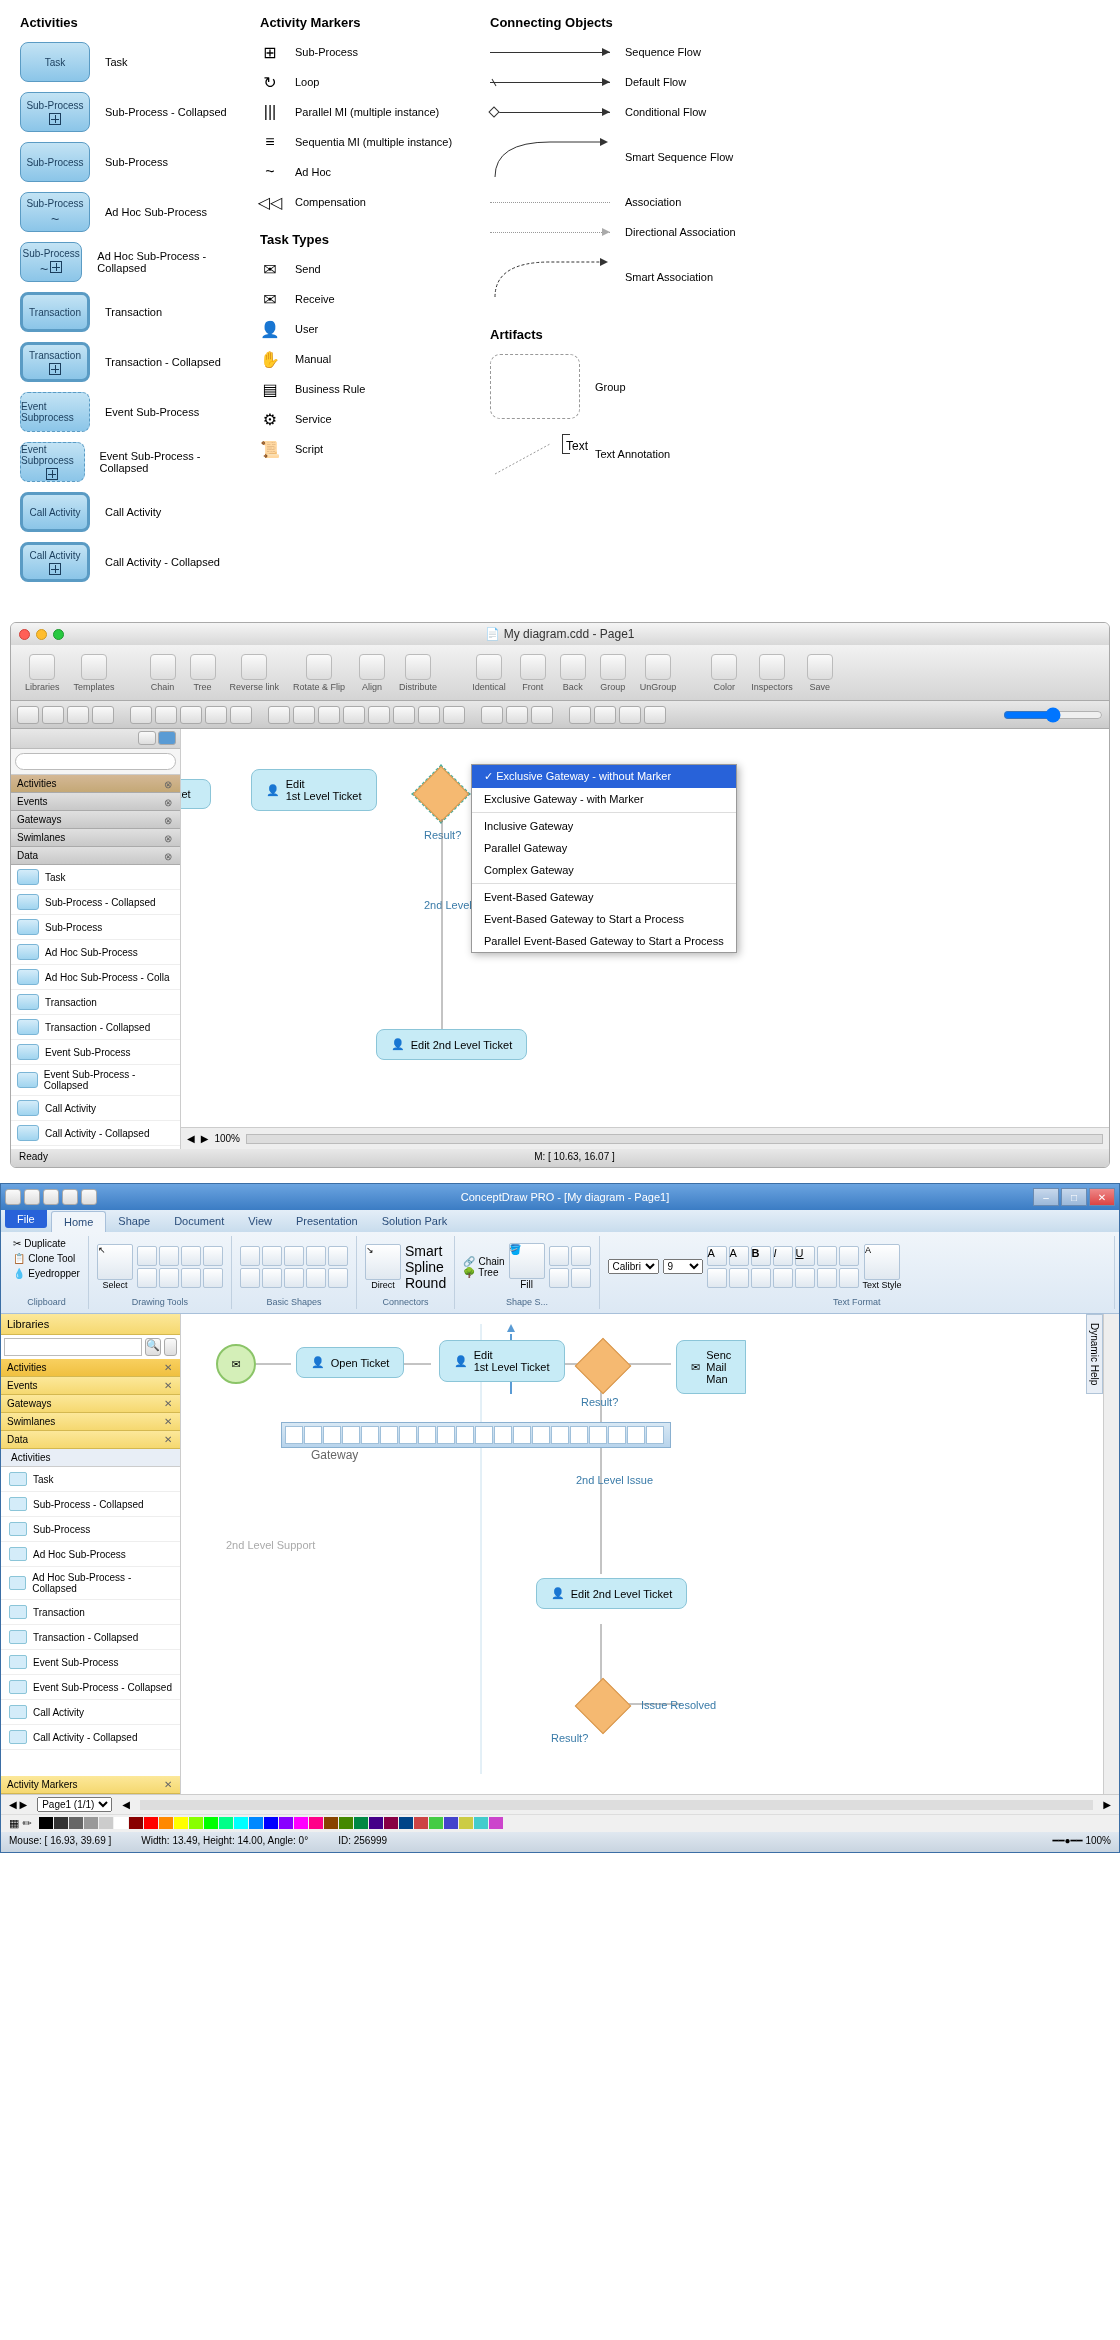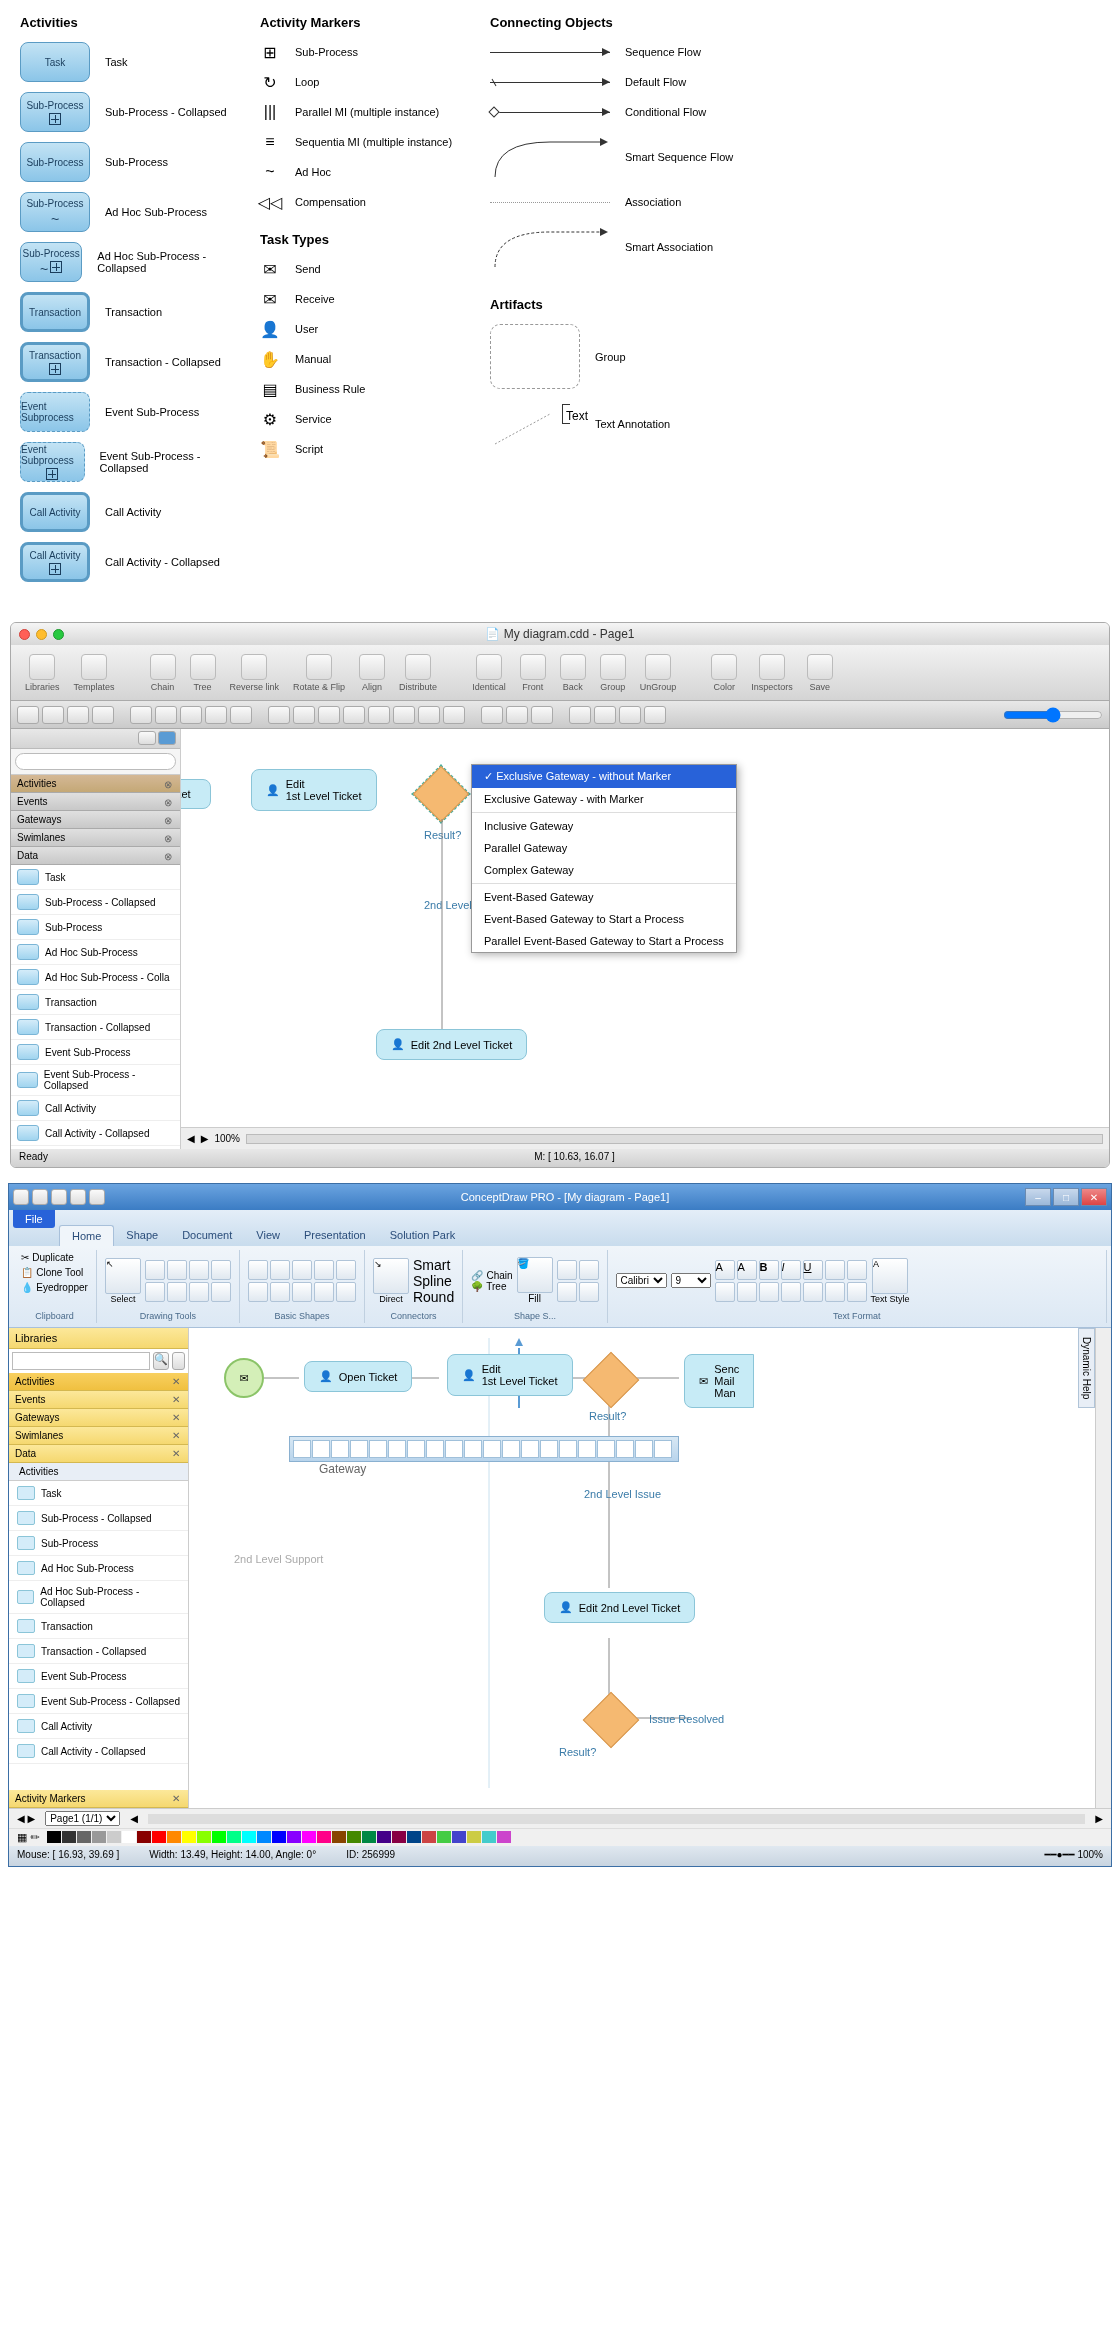--- a/index.html
+++ b/index.html
@@ -56,27 +56,27 @@
 .menu-pop{position:absolute;background:#fff;border:1px solid #999;box-shadow:2px 2px 8px rgba(0,0,0,0.3);font-size:11px;min-width:260px}
 .menu-pop .mi{padding:5px 12px}
 .menu-pop .mi.sel{background:#2862d9;color:#fff}
 .menu-pop .sep{border-top:1px solid #ddd;margin:2px 0}
 .node{position:absolute;background:#c7ebf6;border:1px solid #8bc5d8;border-radius:8px;padding:8px 14px;font-size:11px;display:flex;align-items:center;gap:6px}
 .gateway{position:absolute;width:40px;height:40px;background:#f5b971;transform:rotate(45deg);border:1px solid #d89850}
 .gateway.sel{outline:1px dashed #4a9}
 .statusbar{height:18px;background:linear-gradient(#e8e8e8,#d0d0d0);font-size:10px;padding:2px 8px;display:flex;justify-content:space-between}
 
 
-.win-window{margin:15px 8px;border:1px solid #3b6ea5;background:#fff}
+.win-window{margin:15px 0;border:1px solid #3b6ea5;background:#fff}
 .win-titlebar{height:26px;background:linear-gradient(#6ba4e0,#3b7cc4);display:flex;align-items:center;justify-content:space-between;padding:0 4px;color:#fff;font-size:11px}
 .win-titlebar .wl{display:flex;gap:3px}
 .win-titlebar .wbtns{display:flex;gap:2px}
 .wbtn{width:26px;height:18px;background:linear-gradient(#c8d8ec,#9bb8d9);border:1px solid #6a8ab0;font-size:10px;display:flex;align-items:center;justify-content:center}
 .wbtn.close{background:linear-gradient(#e88,#d44)}
-.ribbon-tabs{height:36px;background:linear-gradient(#e4eef8,#c8dced);display:flex;align-items:flex-end;padding-left:50px;position:relative}
+.ribbon-tabs{height:22px;background:linear-gradient(#e4eef8,#c8dced);display:flex;align-items:flex-end;padding-left:50px;position:relative}
 .file-tab{position:absolute;left:4px;top:0;background:#2862d9;color:#fff;padding:3px 12px;font-size:11px;border-radius:0 0 3px 3px}
 .rtab{padding:4px 12px;font-size:11px;color:#2a4d7a}
 .rtab.active{background:#f0f5fa;border:1px solid #a8c0da;border-bottom:none;border-radius:3px 3px 0 0}
 .ribbon{height:82px;background:linear-gradient(#f0f5fa,#dce8f4);border-bottom:1px solid #a8c0da;display:flex;padding:4px}
 .rgroup{border-right:1px solid #c0d0e0;padding:2px 8px;display:flex;flex-direction:column;justify-content:space-between}
 .rgroup .rgtitle{font-size:9px;color:#4a6a8a;text-align:center;margin-top:2px}
 .rgroup .rgbody{display:flex;gap:4px;flex:1;align-items:center;flex-wrap:wrap}
 .rbtn{width:20px;height:20px;background:linear-gradient(#fff,#e0e8f0);border:1px solid #b0c4d8;border-radius:2px}
 .rbtn.big{width:36px;height:36px}
 .win-body{display:flex;height:480px}
@@ -289,20 +289,27 @@
             </svg>
             <span class="label">Smart Sequence Flow</span>
           </div>
           <div class="item-row">
             <div class="conn-line dotted">
               <div class="line"></div>
             </div>
             <span class="label">Association</span>
           </div>
           <div class="item-row">
+            <div class="conn-line dotted">
+              <div class="line"></div>
+              <div class="arrow-r" style="border-left-color:#aaa"></div>
+            </div>
+            <span class="label">Directional Association</span>
+          </div>
+          <div class="item-row">
             <svg class="curve">
               <path d="M5,45 Q5,10 60,10 L110,10" fill="none" stroke="#333" stroke-dasharray="3,2"></path>
               <polygon points="110,6 118,10 110,14" fill="#333"></polygon>
             </svg>
             <span class="label">Smart Association</span>
           </div>
         </div>
     <h3 style="margin-top:25px">Artifacts</h3>
     <div class="item-row">
       <div class="group-box"></div>

